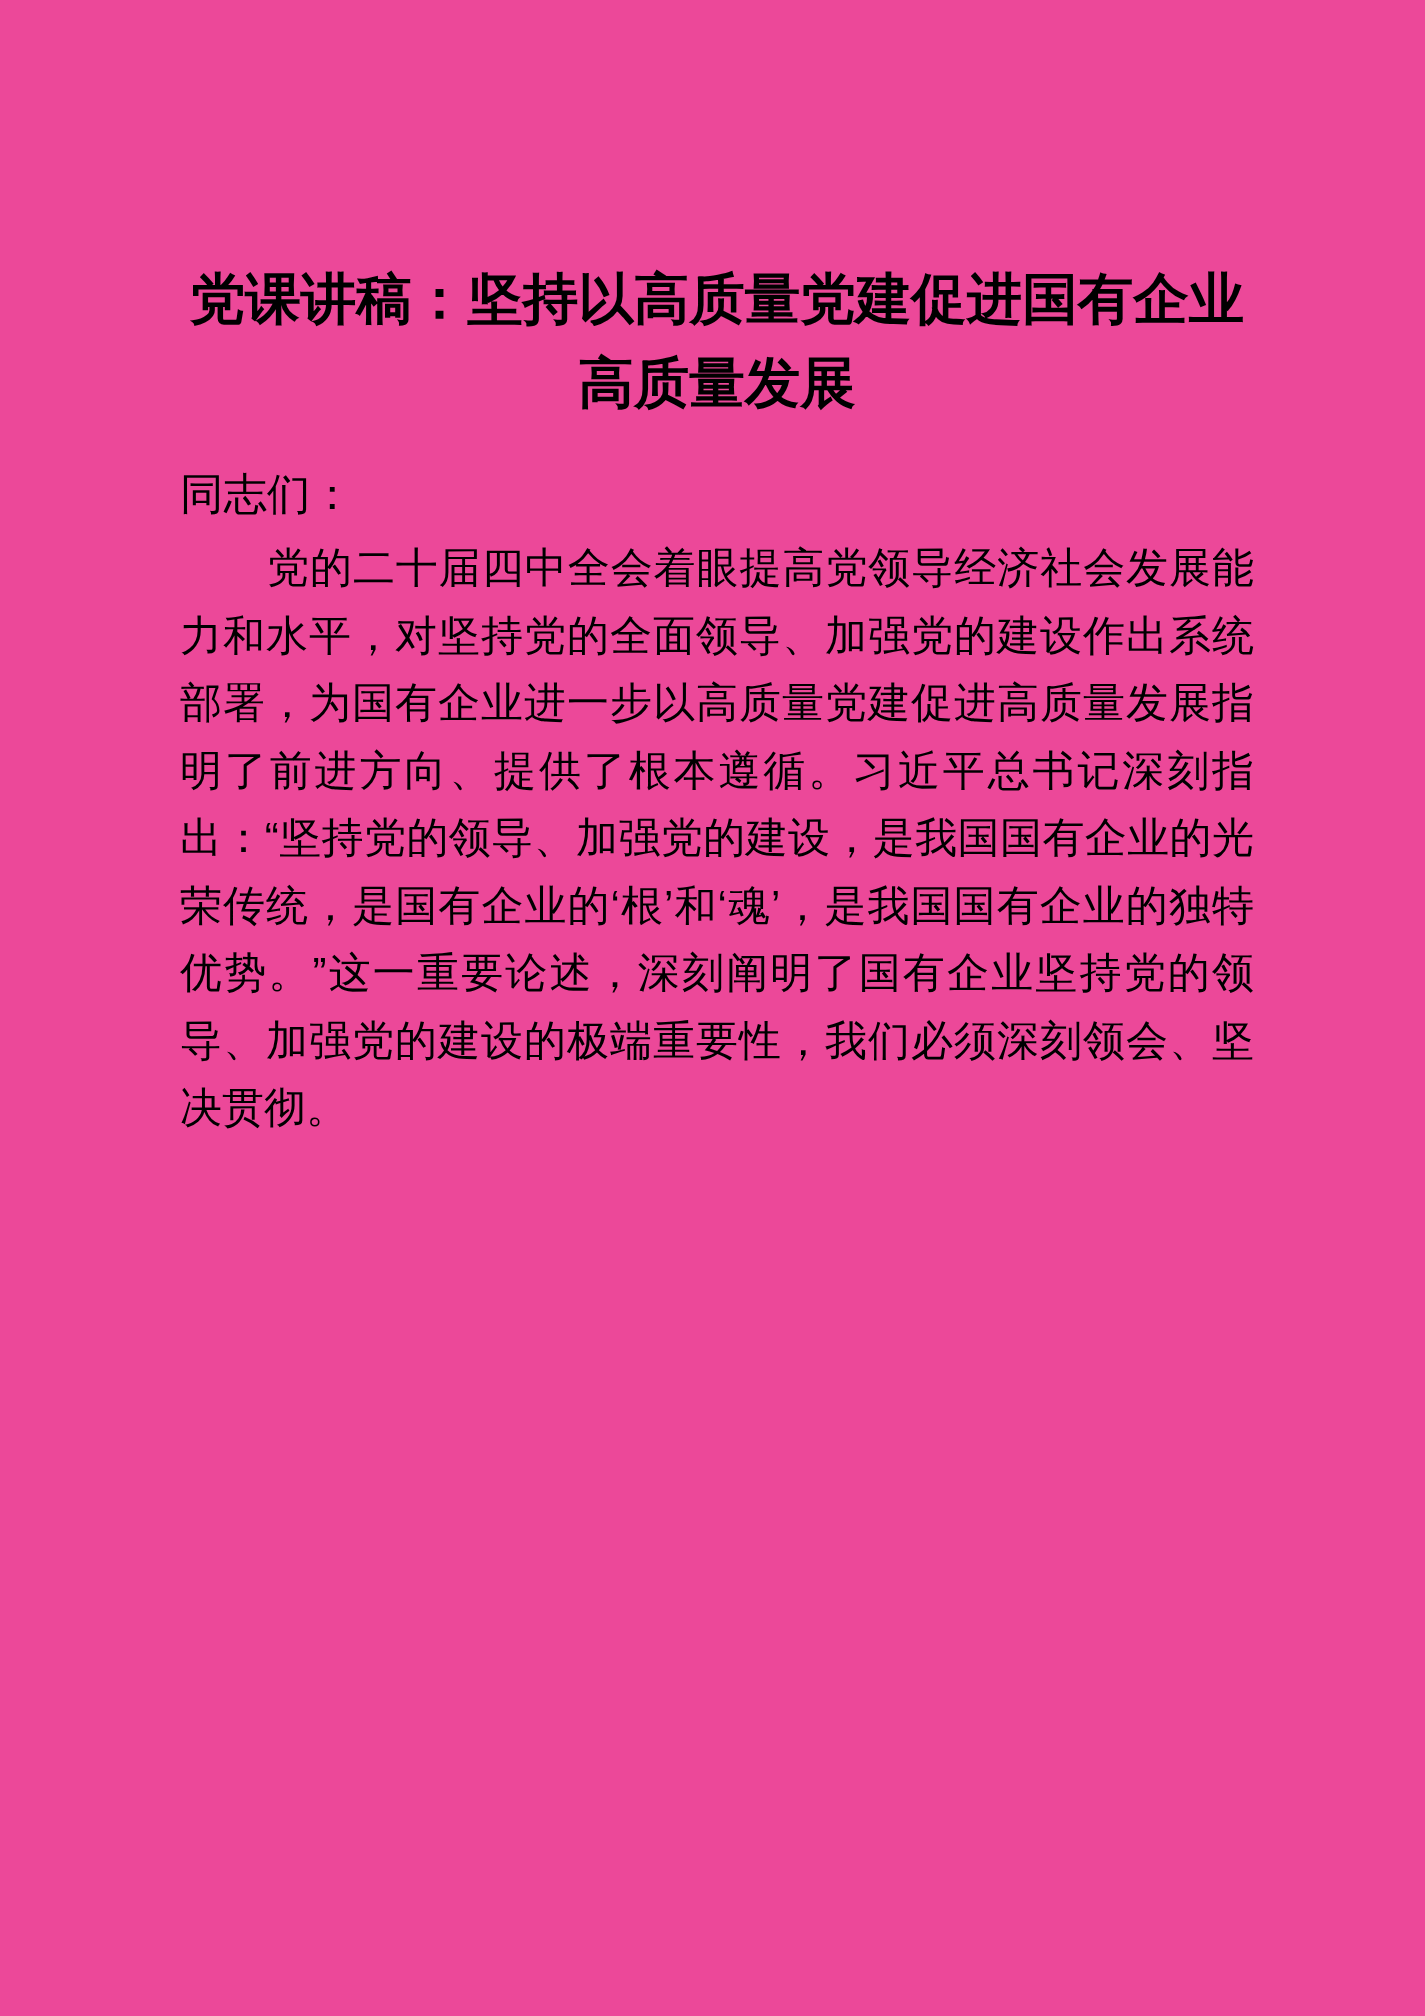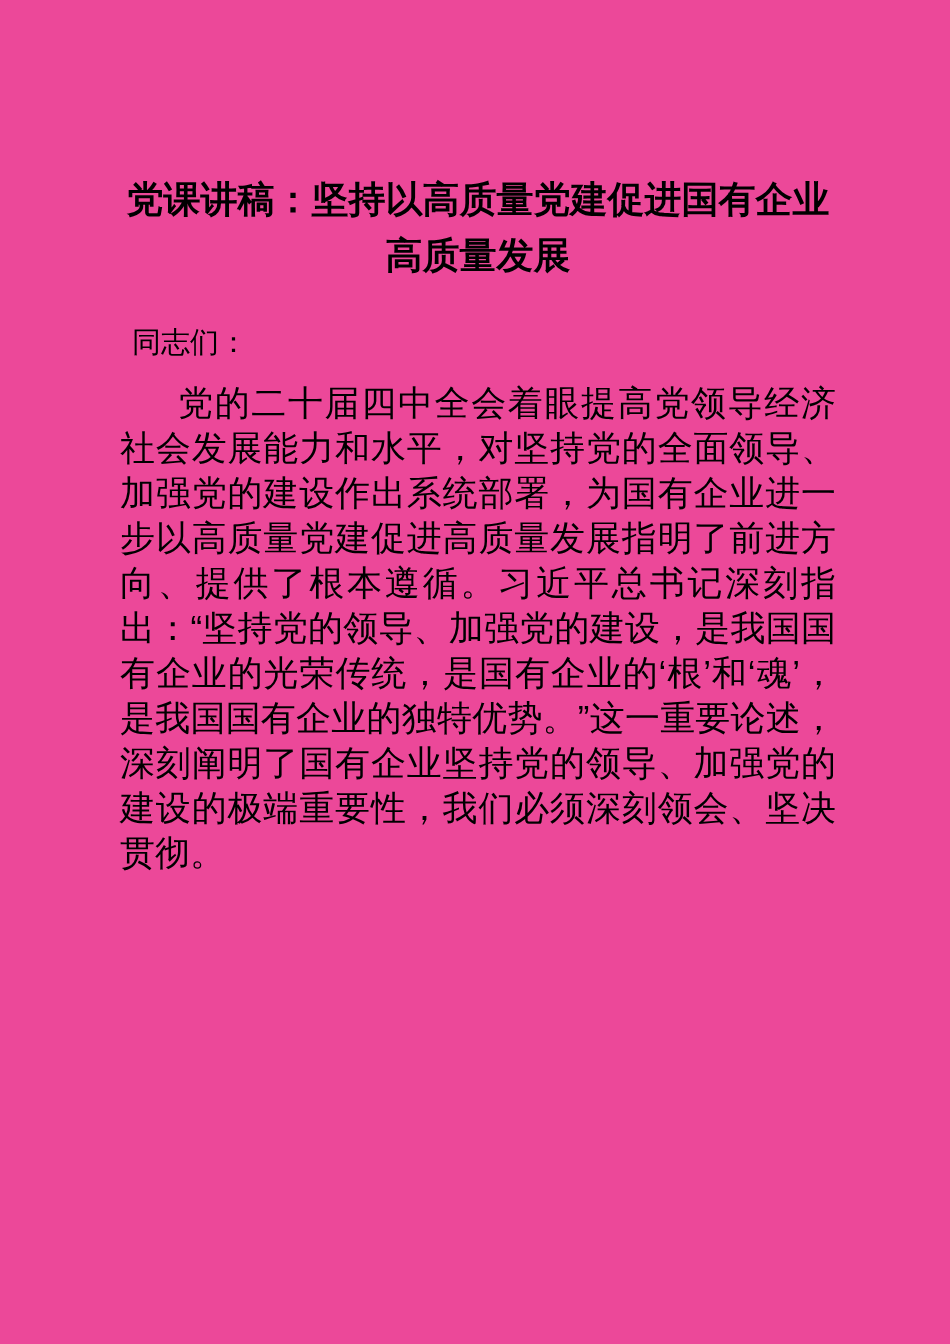--- a/index.html
+++ b/index.html
@@ -38,32 +38,32 @@
     padding-top: 172px;
     text-align: center;
     font-size: 37px;
     line-height: 56px;
     font-weight: bold;
     letter-spacing: 0px;
     word-break: break-all;
   }
 
   .salutation {
-    margin: 12px;
+    margin: 0;
     padding-top: 24px;
     font-size: 29px;
     line-height: 45px;
     text-align: left;
     word-break: break-all;
   }
 
   .body-para {
     margin: 0;
     padding-top: 3px;
-    font-size: 35px;
+    font-size: 28px;
     line-height: 45px;
     text-align: justify;
     text-justify: inter-ideograph;
     text-indent: 58px;
     word-break: break-all;
   }
 
   
   .clip-bottom {
     max-height: 420px;

